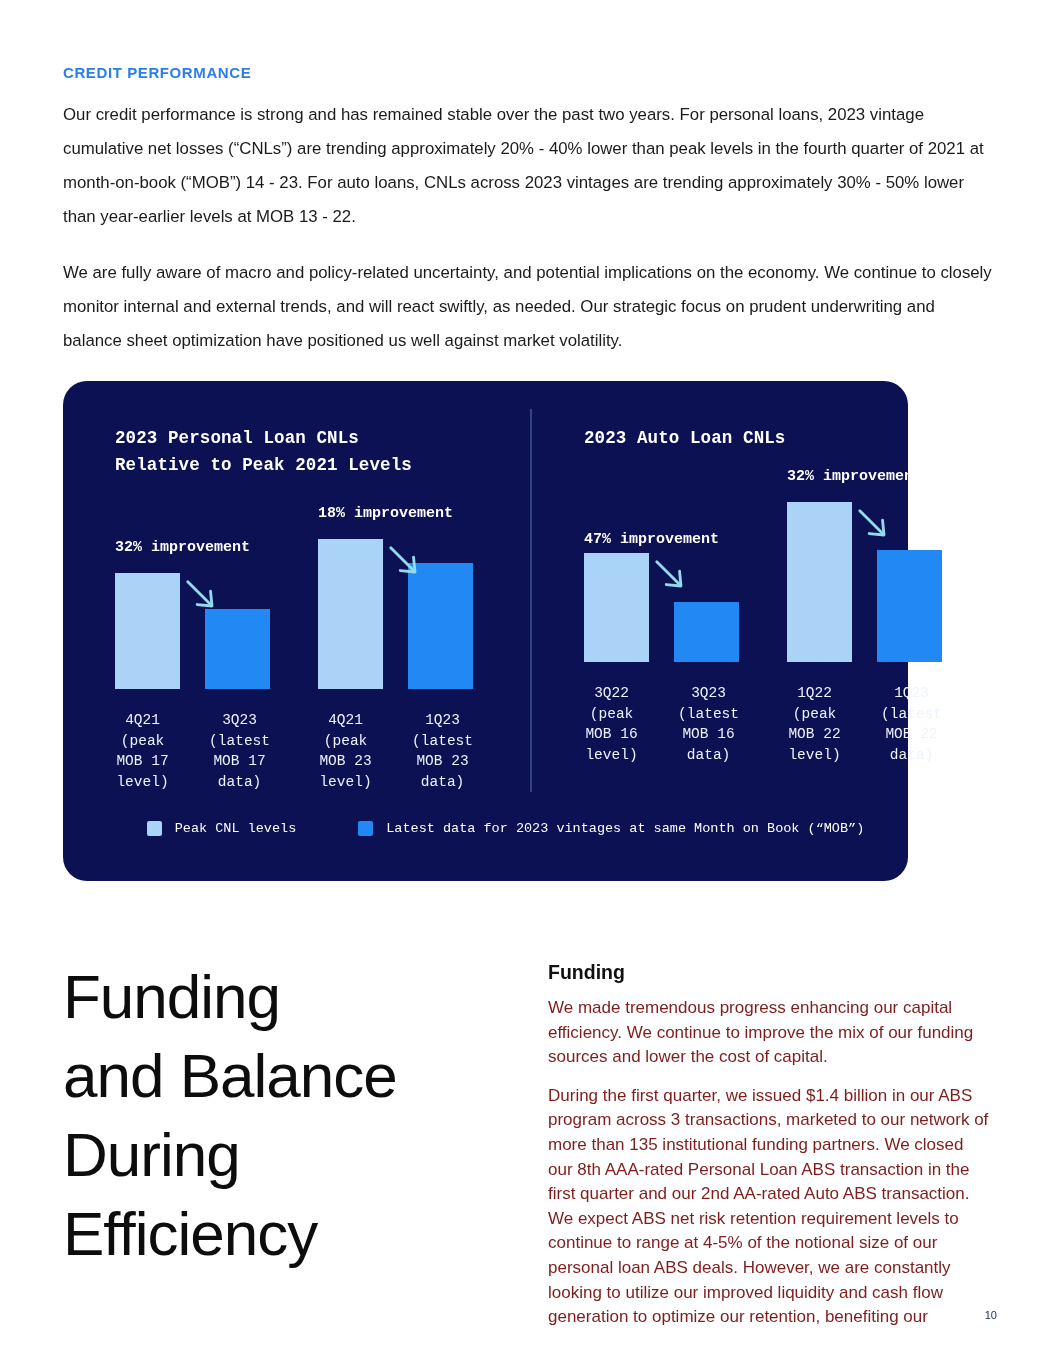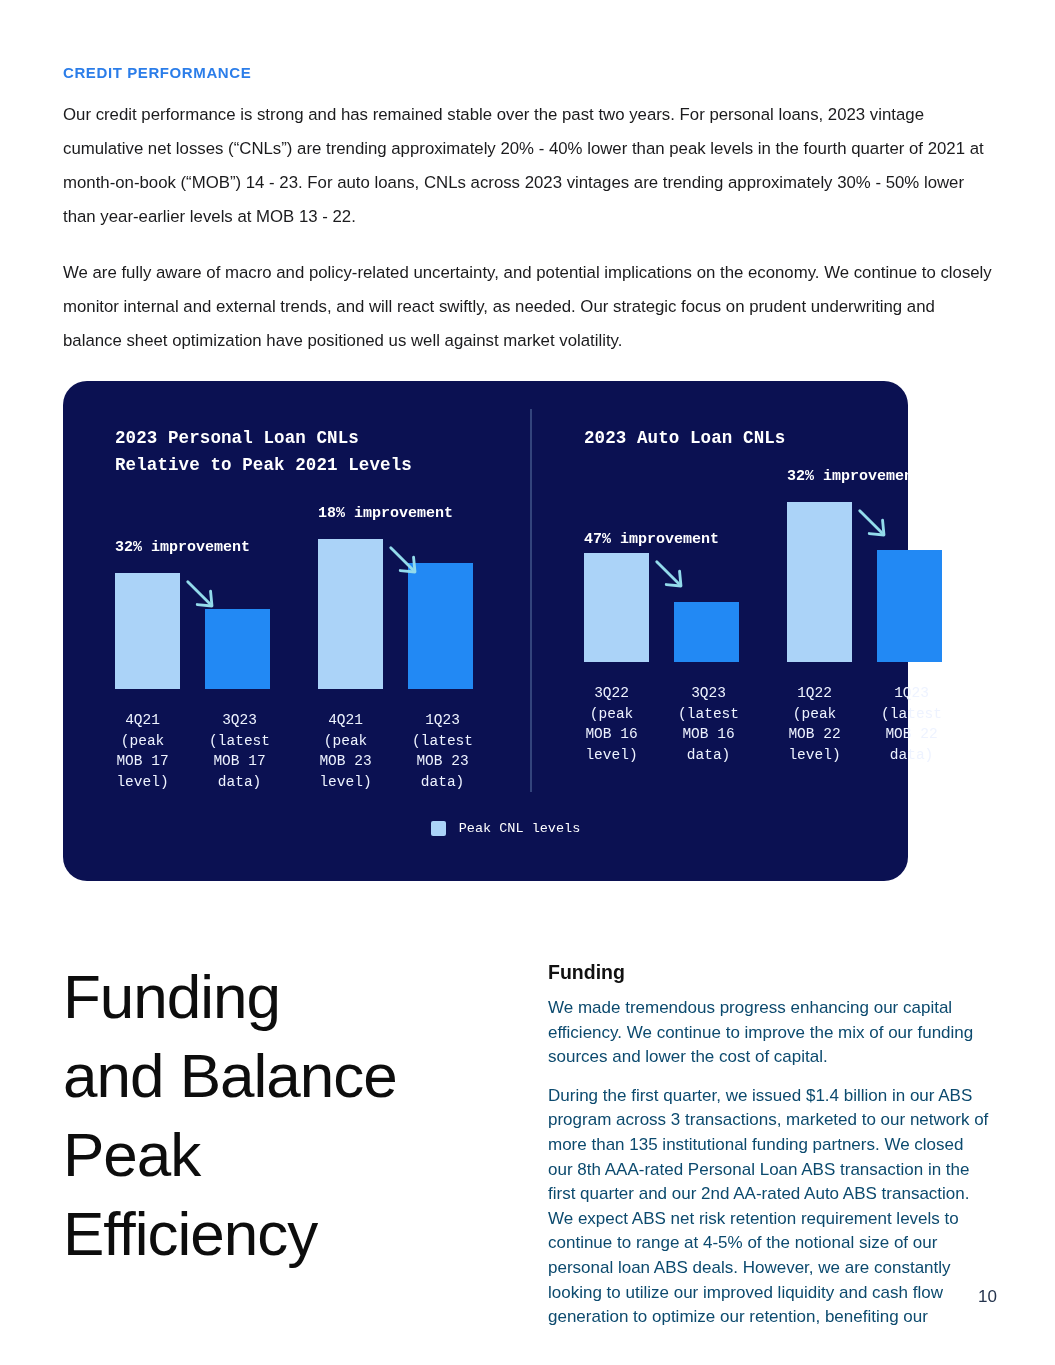--- a/index.html
+++ b/index.html
@@ -44,23 +44,23 @@
   .swatch { width:15px; height:15px; border-radius:2px; flex:none; }
 
   
   .two-col { display:flex; margin-top:76px; }
   .big-heading {
     width:485px; font-size:62px; line-height:79px; letter-spacing:-1px;
     font-weight:400; color:#0d0d0d;
   }
   .right-col { width:444px; }
   .sub-heading { font-size:19.5px; font-weight:bold; color:#111; margin:4px 0 12px 0; }
-  .right-par { font-size:17px; line-height:24.6px; color:#0c4a6e; margin-bottom:14px; }
+  .right-par { font-size:17px; line-height:24.6px; color:#7f1d1d; margin-bottom:14px; }
 
-  .page-num { position:absolute; right:58px; bottom:58px; font-size:17px; color:#25344e; }
+  .page-num { position:absolute; right:58px; bottom:44px; font-size:11px; color:#25344e; }
 </style>
 </head>
 <body>
 
 <div class="page">
 
   <div class="eyebrow">CREDIT PERFORMANCE</div>
 
   <p class="body-par">Our credit performance is strong and has remained stable over the past two years. For personal loans, 2023 vintage cumulative net losses (“CNLs”) are trending approximately 20% - 40% lower than peak levels in the fourth quarter of 2021 at month-on-book (“MOB”) 14 - 23. For auto loans, CNLs across 2023 vintages are trending approximately 30% - 50% lower than year-earlier levels at MOB 13 - 22.</p>
   <p class="body-par">We are fully aware of macro and policy-related uncertainty, and potential implications on the economy. We continue to closely monitor internal and external trends, and will react swiftly, as needed. Our strategic focus on prudent underwriting and balance sheet optimization have positioned us well against market volatility.</p>
@@ -144,28 +144,32 @@
             </div>
           </div>
         </div>
     </div>
 
     <div class="legend">
       <div class="legend-item">
         <span class="swatch" style="background: rgb(171, 211, 248);"></span>
         <span>Peak CNL levels</span>
       </div>
+      <div class="legend-item">
+        <span class="swatch" style="background: rgb(34, 137, 244);"></span>
+        <span>Latest data for 2023 vintages at same Month on Book (“MOB”)</span>
+      </div>
     </div>
   </div>
 
   <div class="two-col">
     <div class="big-heading">
       <div>Funding</div>
       <div>and Balance</div>
-      <div>Peak</div>
+      <div>During</div>
       <div>Efficiency</div>
     </div>
     <div class="right-col">
       <div class="sub-heading">Funding</div>
       <p class="right-par">We made tremendous progress enhancing our capital efficiency. We continue to improve the mix of our funding sources and lower the cost of capital.</p>
       <p class="right-par">During the first quarter, we issued $1.4 billion in our ABS program across 3 transactions, marketed to our network of more than 135 institutional funding partners. We closed our 8th AAA-rated Personal Loan ABS transaction in the first quarter and our 2nd AA-rated Auto ABS transaction. We expect ABS net risk retention requirement levels to continue to range at 4-5% of the notional size of our personal loan ABS deals. However, we are constantly looking to utilize our improved liquidity and cash flow generation to optimize our retention, benefiting our</p>
     </div>
   </div>
 
 </div>

